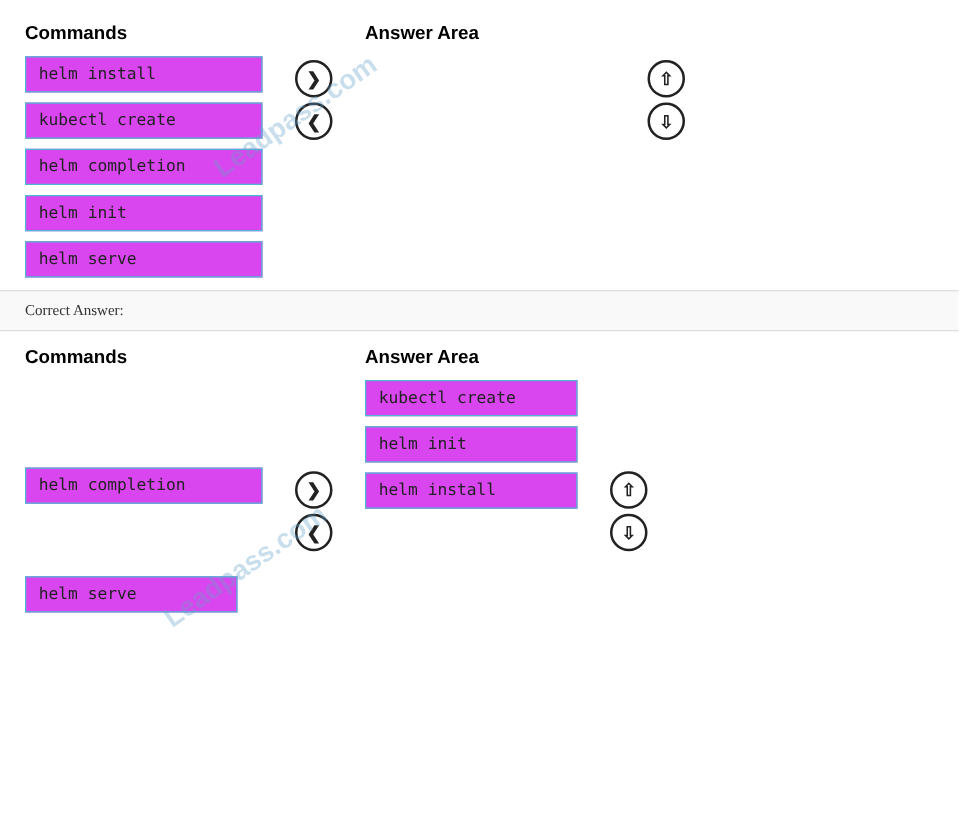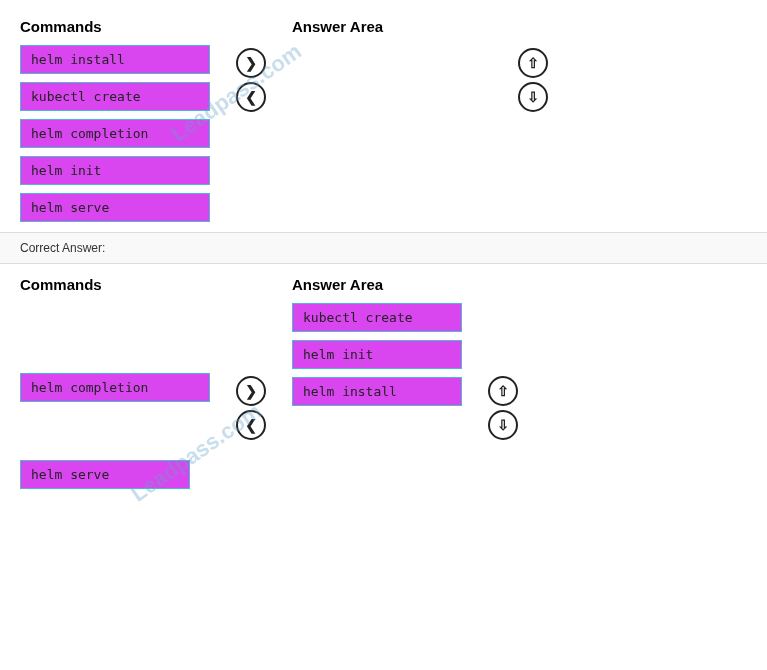--- a/index.html
+++ b/index.html
@@ -90,20 +90,21 @@
       margin-top: 30px;
     }
 
     .correct-answer-label {
       font-size: 12px;
       color: #333;
       padding: 8px 20px 8px 20px;
       border-top: 1px solid #ddd;
       border-bottom: 1px solid #ddd;
       background: #f9f9f9;
+      font-family: Liberation Serif, serif;
     }
 
     .watermark {
       position: absolute;
       pointer-events: none;
       font-size: 22px;
       color: rgba(100, 160, 200, 0.35);
       transform: rotate(-35deg);
       font-weight: bold;
       white-space: nowrap;

